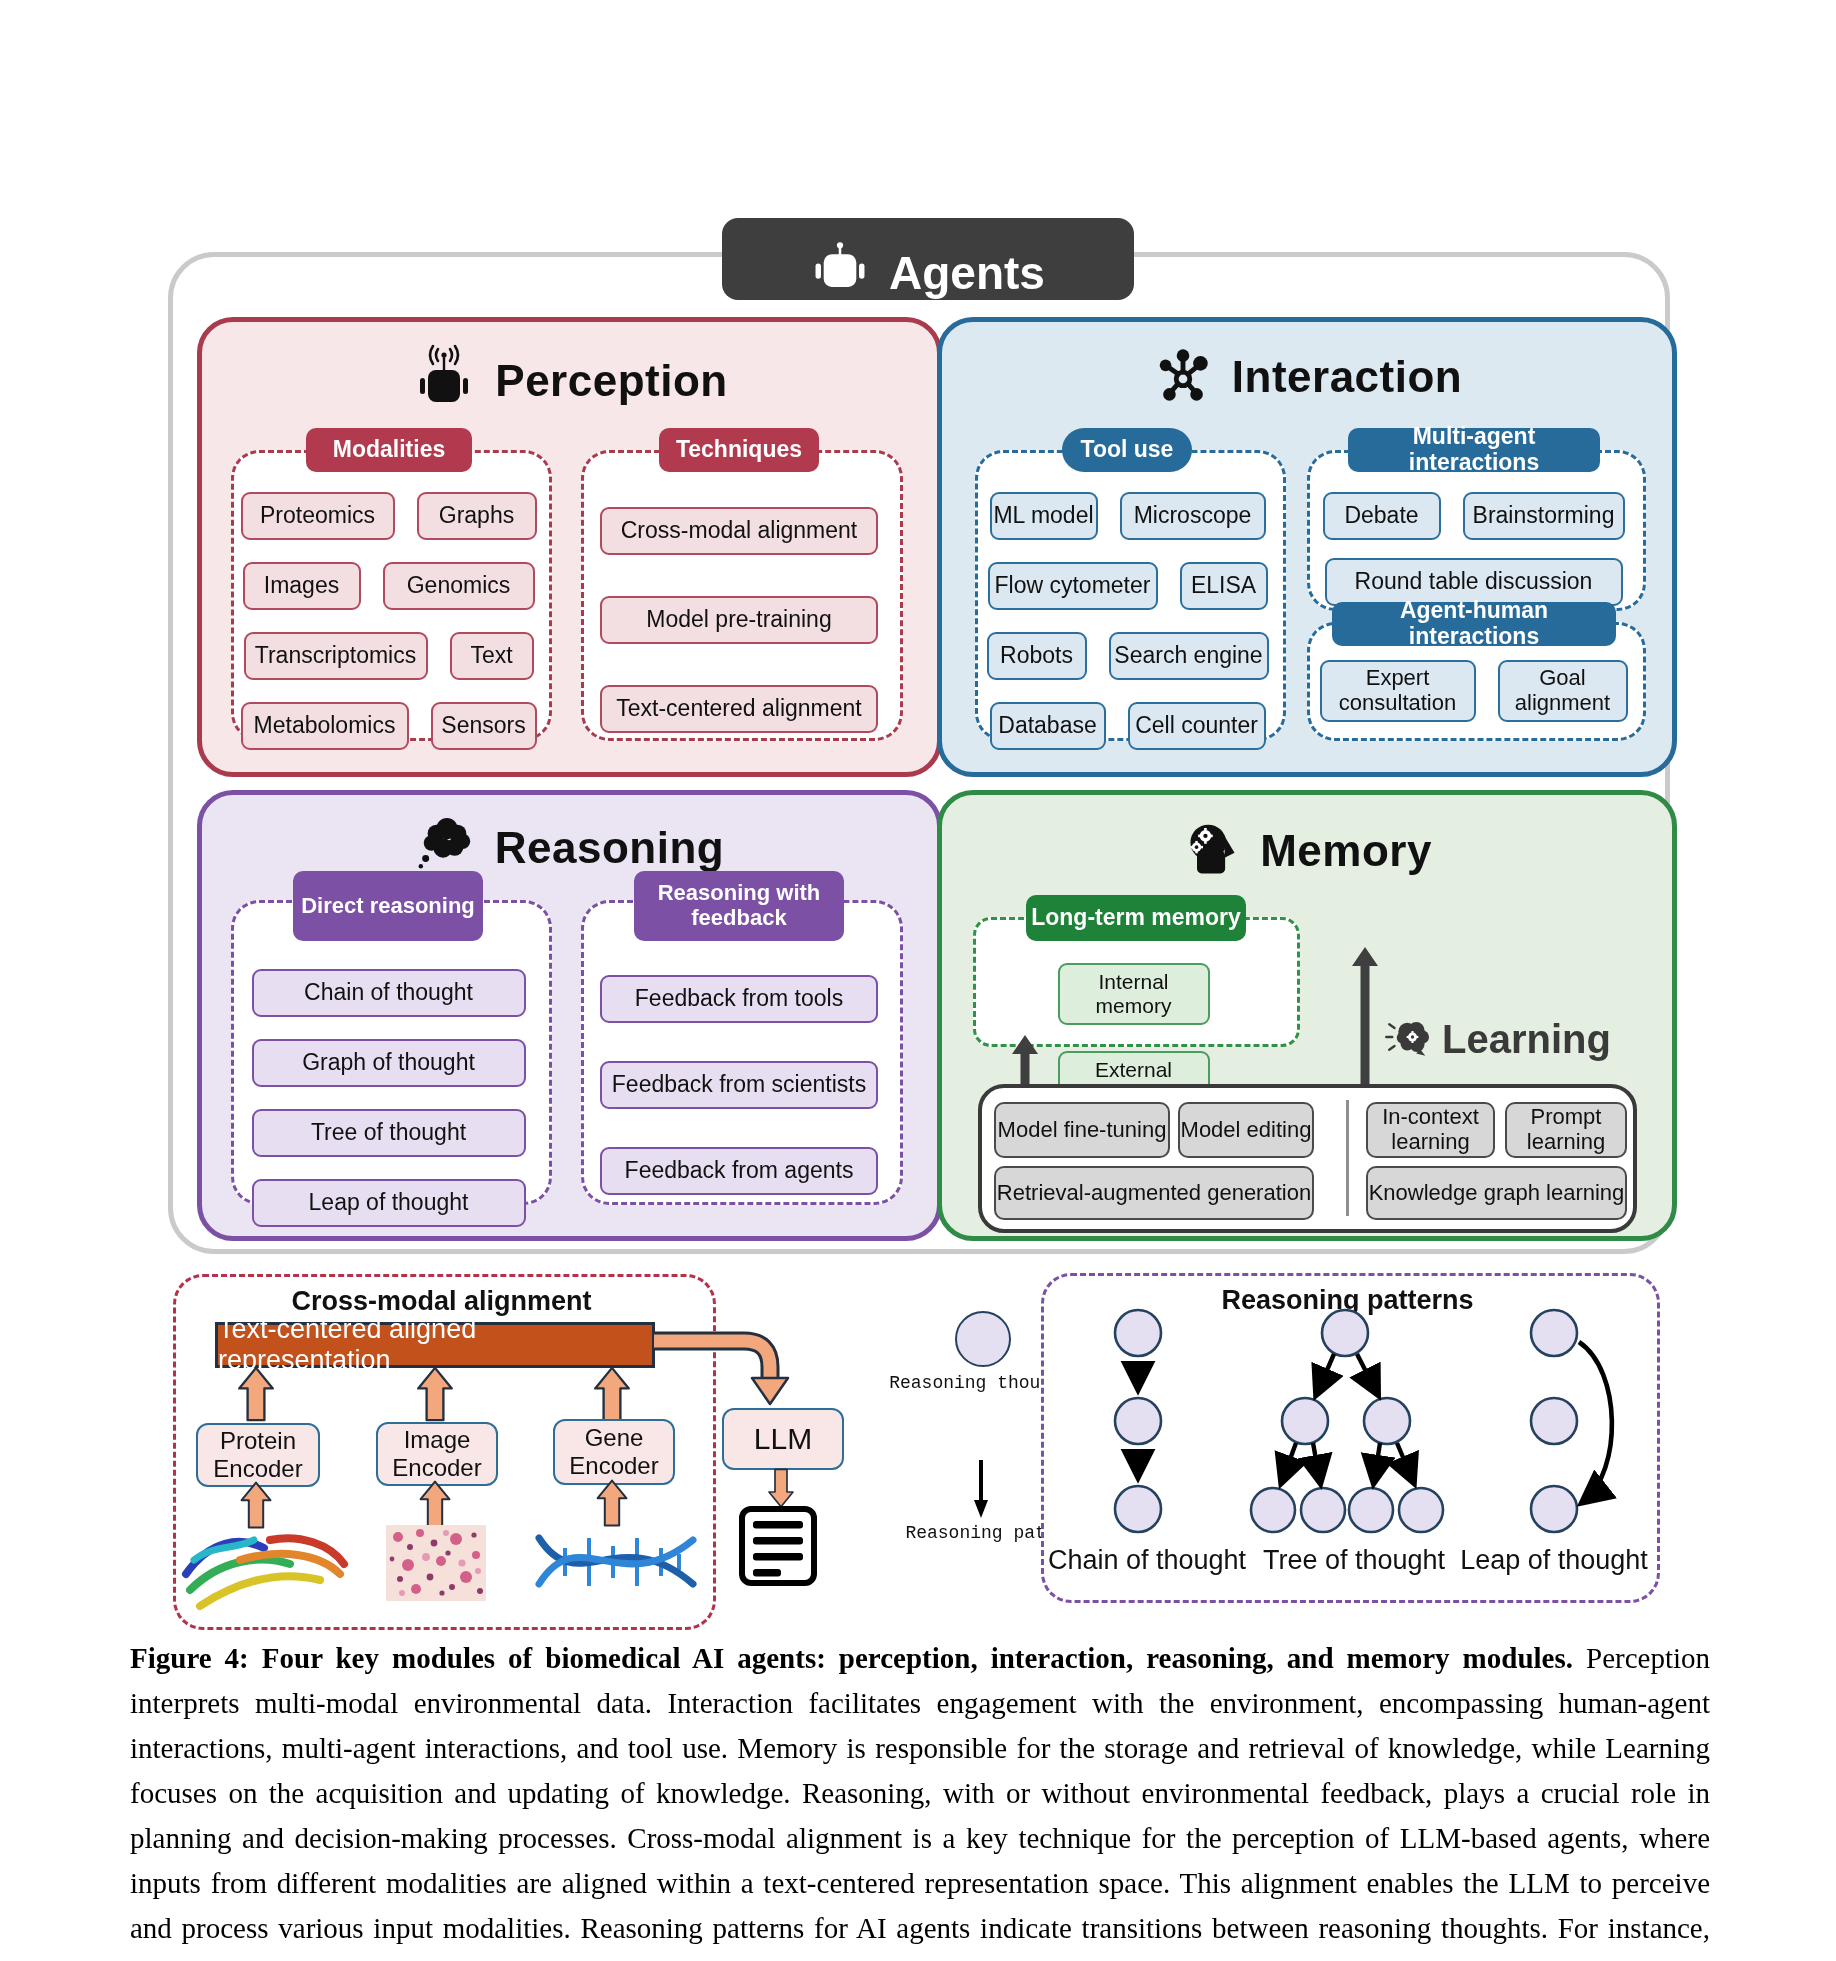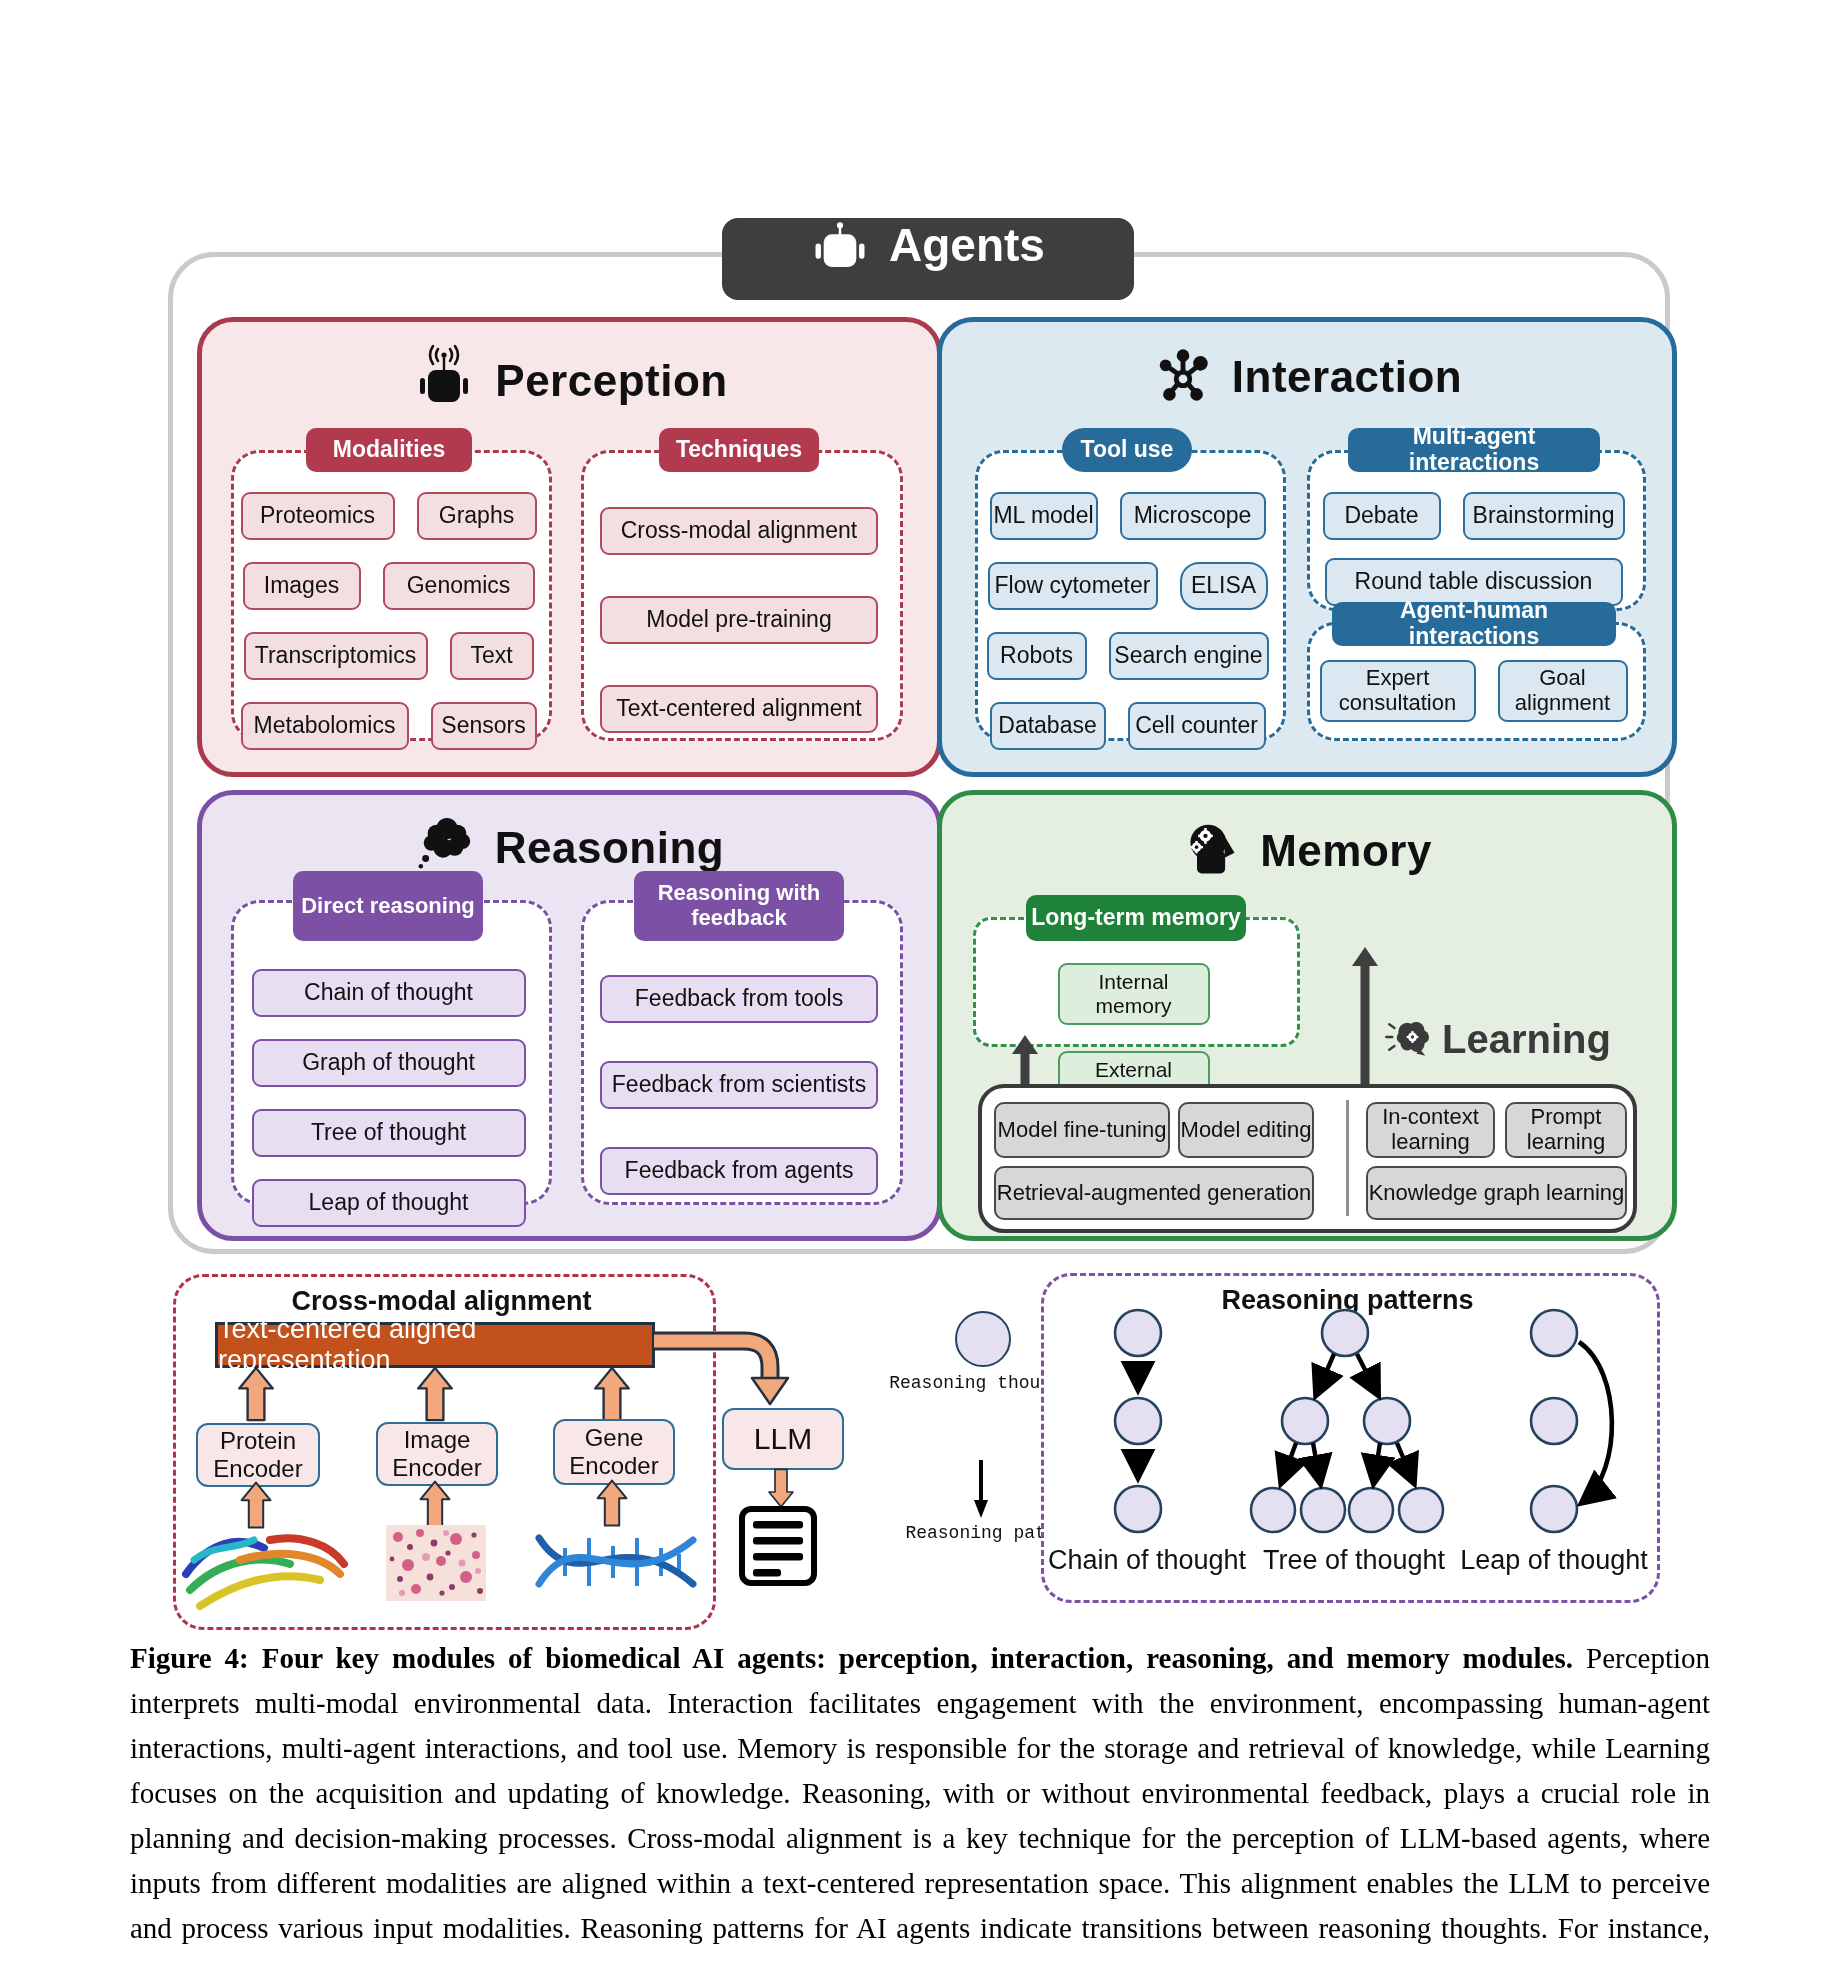--- a/index.html
+++ b/index.html
@@ -3,21 +3,21 @@
 <meta charset="utf-8">
 <style>
   html,body{margin:0;padding:0;background:#ffffff;}
   .page{position:relative;width:1836px;height:1961px;background:#ffffff;overflow:hidden;
         font-family:"Liberation Sans",sans-serif;color:#111;}
   .abs{position:absolute;}
 
   
   .outer-frame{left:168px;top:252px;width:1492px;height:992px;border:5px solid #cacaca;border-radius:46px;background:#fff;}
   .agents-chip{left:722px;top:218px;width:412px;height:82px;background:#3e3e3e;border-radius:16px;
-               display:flex;align-items:flex-start;justify-content:center;gap:20px;z-index:5;}
+               display:flex;align-items:flex-end;justify-content:center;gap:20px;z-index:5;}
   .agents-chip .lbl{color:#fff;font-size:46px;font-weight:bold;}
 
   
   .panel{position:absolute;border-radius:36px;padding-left:15px;}
   .panel-perception{left:197px;top:317px;width:720px;height:450px;background:#f7e7e9;border:5px solid #a93b4d;}
   .panel-interaction{left:937px;top:317px;width:715px;height:450px;background:#dde9f1;border:5px solid #276b9b;}
   .panel-reasoning{left:197px;top:790px;width:720px;height:441px;background:#ebe5f3;border:5px solid #7b50a5;}
   .panel-memory{left:937px;top:790px;width:715px;height:441px;background:#e4efe2;border:5px solid #2f8b45;}
   .panel-header{position:absolute;left:0;right:0;top:22px;display:flex;align-items:center;justify-content:center;gap:18px;}
   .panel-title{font-size:44px;font-weight:bold;letter-spacing:.5px;}
@@ -176,21 +176,21 @@
 
     <div class="dashed-box db-blue" style="left:33px;top:128px;width:305px;height:285px;"></div>
     <div class="chip chip-blue" style="left:120px;top:106px;width:130px;height:44px;border-radius:22px;">Tool use</div>
     <div class="rows" style="left:33px;top:170px;width:305px;gap:22px;">
       <div class="row">
         <div class="item it-blue" style="width:104px;">ML model</div>
         <div class="item it-blue" style="width:142px;">Microscope</div>
       </div>
       <div class="row">
         <div class="item it-blue" style="width:166px;">Flow cytometer</div>
-        <div class="item it-blue" style="width:84px;border-radius:19px;">ELISA</div>
+        <div class="item it-blue" style="width:84px;">ELISA</div>
       </div>
       <div class="row">
         <div class="item it-blue" style="width:96px;">Robots</div>
         <div class="item it-blue" style="width:156px;">Search engine</div>
       </div>
       <div class="row">
         <div class="item it-blue" style="width:112px;">Database</div>
         <div class="item it-blue" style="width:134px;">Cell counter</div>
       </div>
     </div>

